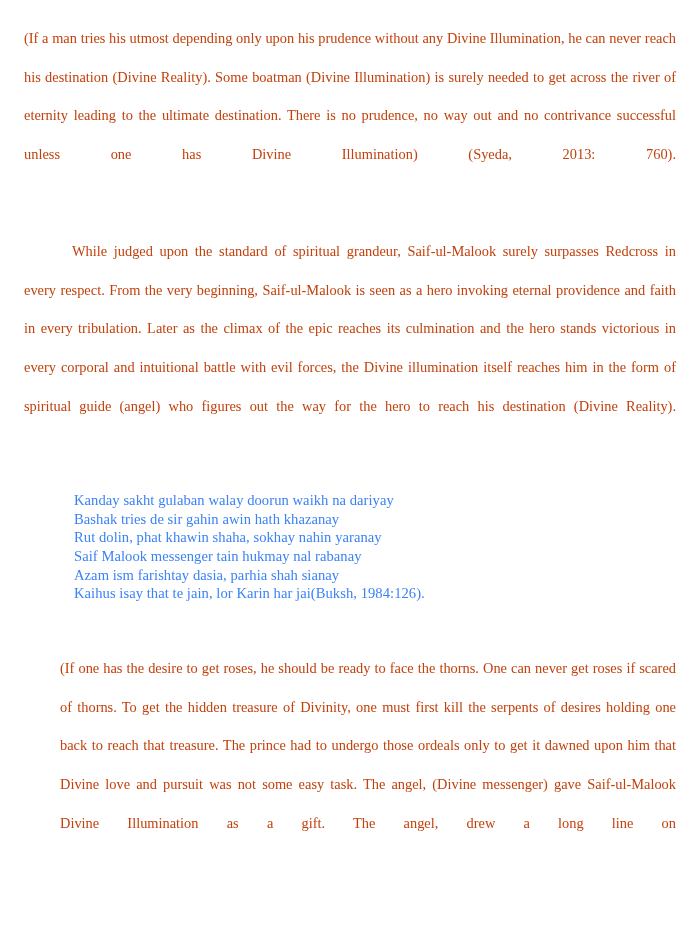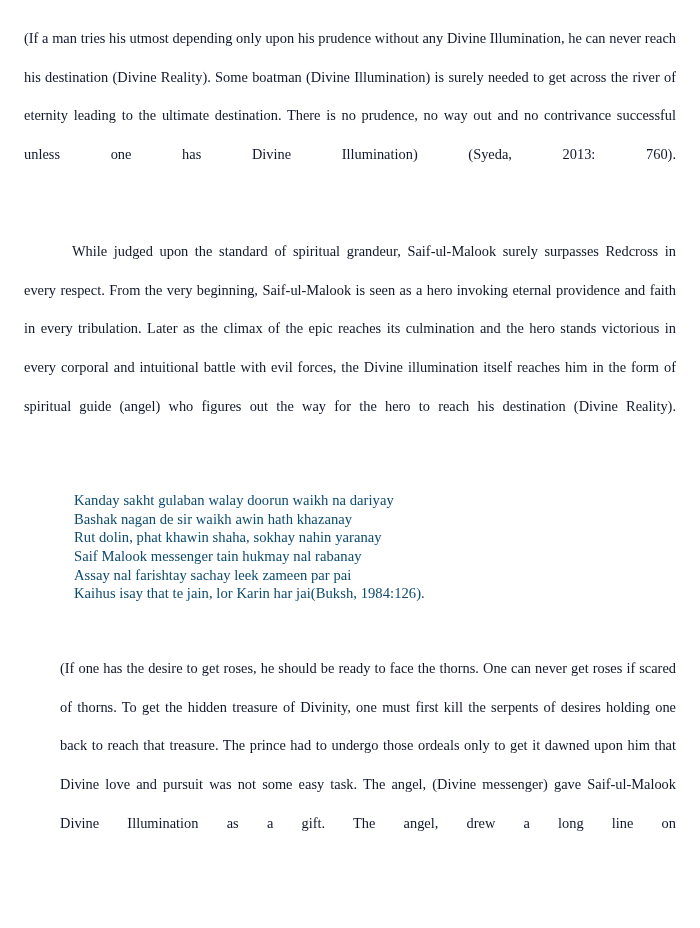--- a/index.html
+++ b/index.html
@@ -34,42 +34,42 @@
     width: 652px;
   }
 
   
   .body-par {
     font-size: 14.4px;
     line-height: 38.7px;
     text-align: justify;
     text-justify: inter-word;
     margin: 0;
-    color: #0f172a;
+    color: #c2410c;
     word-spacing: 0.1px;
   }
 
   .par-translation-1 {
     padding-top: 19px;
   }
 
   .par-indented {
     text-indent: 48px;
     padding-top: 19.5px;
   }
 
   
   .verse-block {
     margin: 0;
     padding-top: 27px;
     padding-left: 50px;
     font-size: 14.6px;
     line-height: 18.6px;
     text-align: left;
-    color: #0c4a6e;
+    color: #3b82f6;
     letter-spacing: 0.05px;
   }
   .verse-line {
     white-space: pre-wrap;
     margin: 0;
   }
 
   .par-translation-2 {
     padding-top: 46px;
     margin-left: 36px;
@@ -87,23 +87,23 @@
 
 <div class="page">
   <div class="content">
 
     <p class="body-par par-translation-1">(If a man tries his utmost depending only upon his prudence without any Divine Illumination, he can never reach his destination (Divine Reality). Some boatman (Divine Illumination) is surely needed to get across the river of eternity leading to the ultimate destination. There is no prudence, no way out and no contrivance successful unless one has Divine Illumination) (Syeda, 2013: 760).</p>
 
     <p class="body-par par-indented">While judged upon the standard of spiritual grandeur, Saif-ul-Malook surely surpasses Redcross in every respect. From the very beginning, Saif-ul-Malook is seen as a hero invoking eternal providence and faith in every tribulation. Later as the climax of the epic reaches its culmination and the hero stands victorious in every corporal and intuitional battle with evil forces, the Divine illumination itself reaches him in the form of spiritual guide (angel) who figures out the way for the hero to reach his destination (Divine Reality).</p>
 
     <div class="verse-block">
       <div class="verse-line">Kanday sakht gulaban walay doorun waikh na dariyay</div>
-      <div class="verse-line">Bashak nagan de sir waikh awin hath khazanay</div>
+      <div class="verse-line">Bashak tries de sir gahin awin hath khazanay</div>
       <div class="verse-line">Rut dolin, phat khawin shaha, sokhay nahin yaranay</div>
       <div class="verse-line">Saif Malook messenger tain hukmay nal rabanay</div>
-      <div class="verse-line">Assay nal farishtay sachay leek zameen par pai</div>
+      <div class="verse-line">Azam ism farishtay dasia, parhia shah sianay</div>
       <div class="verse-line">Kaihus isay that te jain, lor Karin har jai(Buksh, 1984:126).</div>
     </div>
 
     <p class="body-par par-translation-2">(If one has the desire to get roses, he should be ready to face the thorns. One can never get roses if scared of thorns. To get the hidden treasure of Divinity, one must first kill the serpents of desires holding one back to reach that treasure. The prince had to undergo those ordeals only to get it dawned upon him that Divine love and pursuit was not some easy task. The angel, (Divine messenger) gave Saif-ul-Malook Divine Illumination as a gift. The angel, drew a long line on</p>
 
   </div>
 </div>
 
 </body></html>

